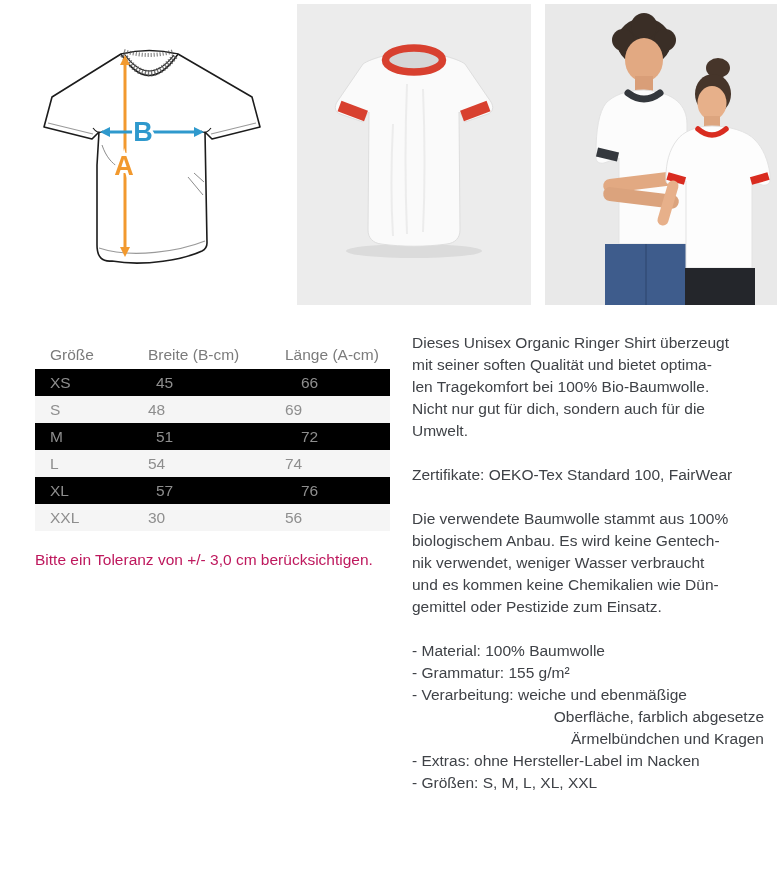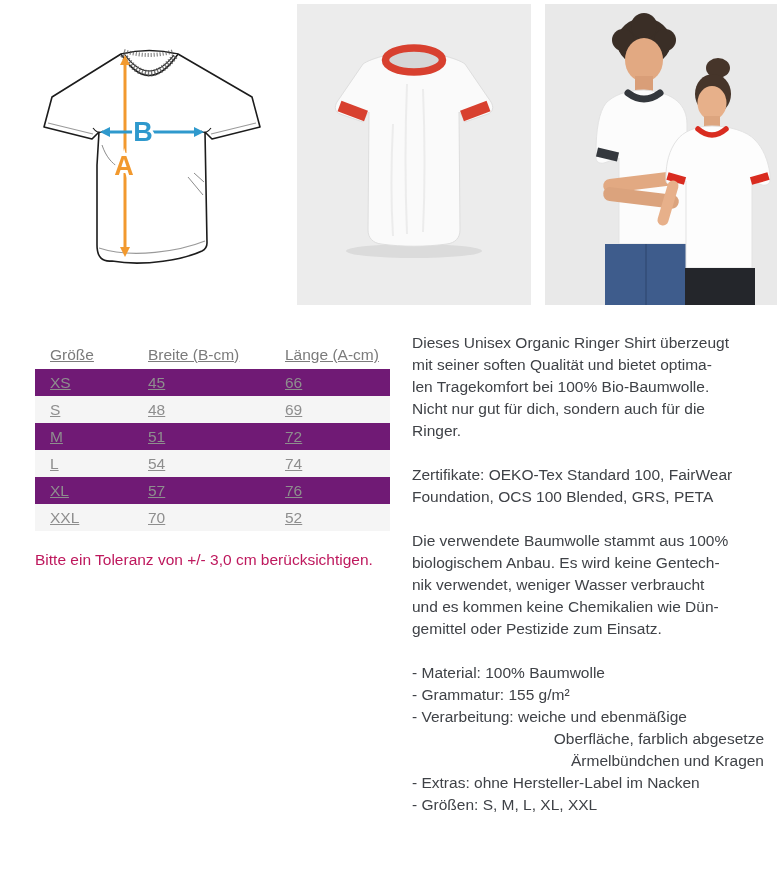--- a/index.html
+++ b/index.html
@@ -9,23 +9,23 @@
   }
   .panel{position:absolute;}
   #diagram-panel{left:40px;top:45px;width:225px;height:225px;}
   #flat-photo-panel{left:297px;top:4px;width:234px;height:301px;}
   #models-photo-panel{left:545px;top:4px;width:232px;height:301px;}
 
   
   #size-table{position:absolute;left:35px;top:341px;width:355px;font-size:15.5px;}
   .thead{display:flex;height:28px;align-items:center;color:#7b7b7b;background:#ffffff;}
   .trow{display:flex;height:27px;align-items:center;color:#8e8e8e;}
-  .trow.shaded{background:#701a75;}
+  .trow.shaded{background:#000000;gap:8px;}
   .trow.light{background:#f5f5f5;}
-  .tcell{white-space:nowrap;text-decoration:underline;}
+  .tcell{white-space:nowrap;}
   .c0{width:98px;padding-left:15px;}
   .c1{width:137px;}
   .c2{flex:1;}
 
   #tolerance-note{position:absolute;left:35px;top:551px;font-size:15.5px;color:#be185d;}
 
   
   #description{position:absolute;left:412px;top:332px;width:352px;font-size:15.5px;line-height:22px;color:#3f4247;}
   .para{margin:0 0 22px 0;}
   .para:last-child{margin-bottom:9px;}
@@ -161,39 +161,38 @@
         <div class="tcell c1">54</div>
         <div class="tcell c2">74</div>
       </div>
       <div class="trow shaded">
         <div class="tcell c0">XL</div>
         <div class="tcell c1">57</div>
         <div class="tcell c2">76</div>
       </div>
       <div class="trow light">
         <div class="tcell c0">XXL</div>
-        <div class="tcell c1">70</div>
-        <div class="tcell c2">52</div>
+        <div class="tcell c1">30</div>
+        <div class="tcell c2">56</div>
       </div>
     </div>
 </div>
 
 <div id="tolerance-note">Bitte ein Toleranz von +/- 3,0 cm berücksichtigen.</div>
 
 <div id="description">
     <div class="para">
       <div class="line">Dieses Unisex Organic Ringer Shirt überzeugt</div>
       <div class="line">mit seiner soften Qualität und bietet optima-</div>
       <div class="line">len Tragekomfort bei 100% Bio-Baumwolle.</div>
       <div class="line">Nicht nur gut für dich, sondern auch für die</div>
-      <div class="line">Ringer.</div>
+      <div class="line">Umwelt.</div>
     </div>
     <div class="para">
       <div class="line">Zertifikate: OEKO-Tex Standard 100, FairWear</div>
-      <div class="line">Foundation, OCS 100 Blended, GRS, PETA</div>
     </div>
     <div class="para">
       <div class="line">Die verwendete Baumwolle stammt aus 100%</div>
       <div class="line">biologischem Anbau. Es wird keine Gentech-</div>
       <div class="line">nik verwendet, weniger Wasser verbraucht</div>
       <div class="line">und es kommen keine Chemikalien wie Dün-</div>
       <div class="line">gemittel oder Pestizide zum Einsatz.</div>
     </div>
     <div class="para">
       <div class="line">- Material: 100% Baumwolle</div>

